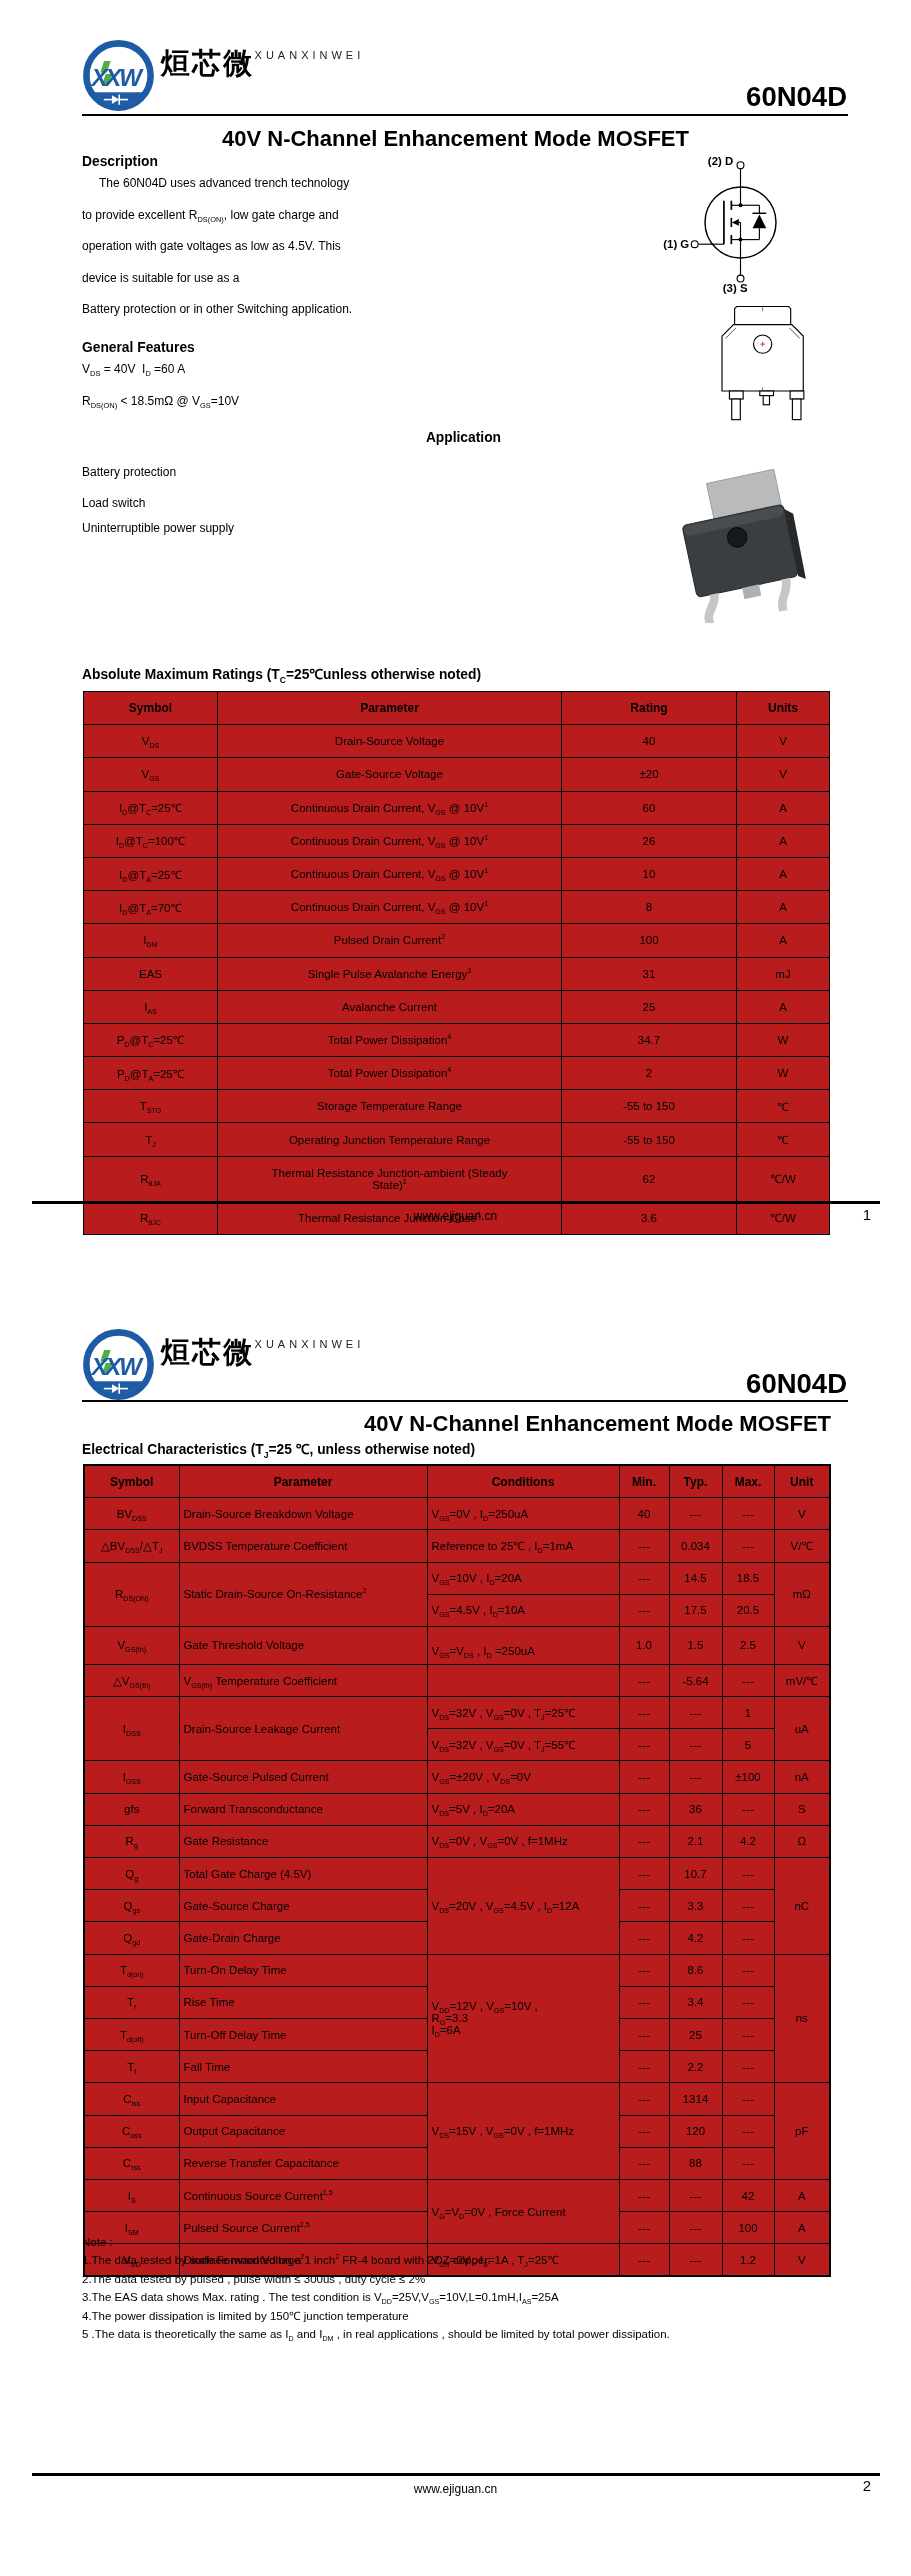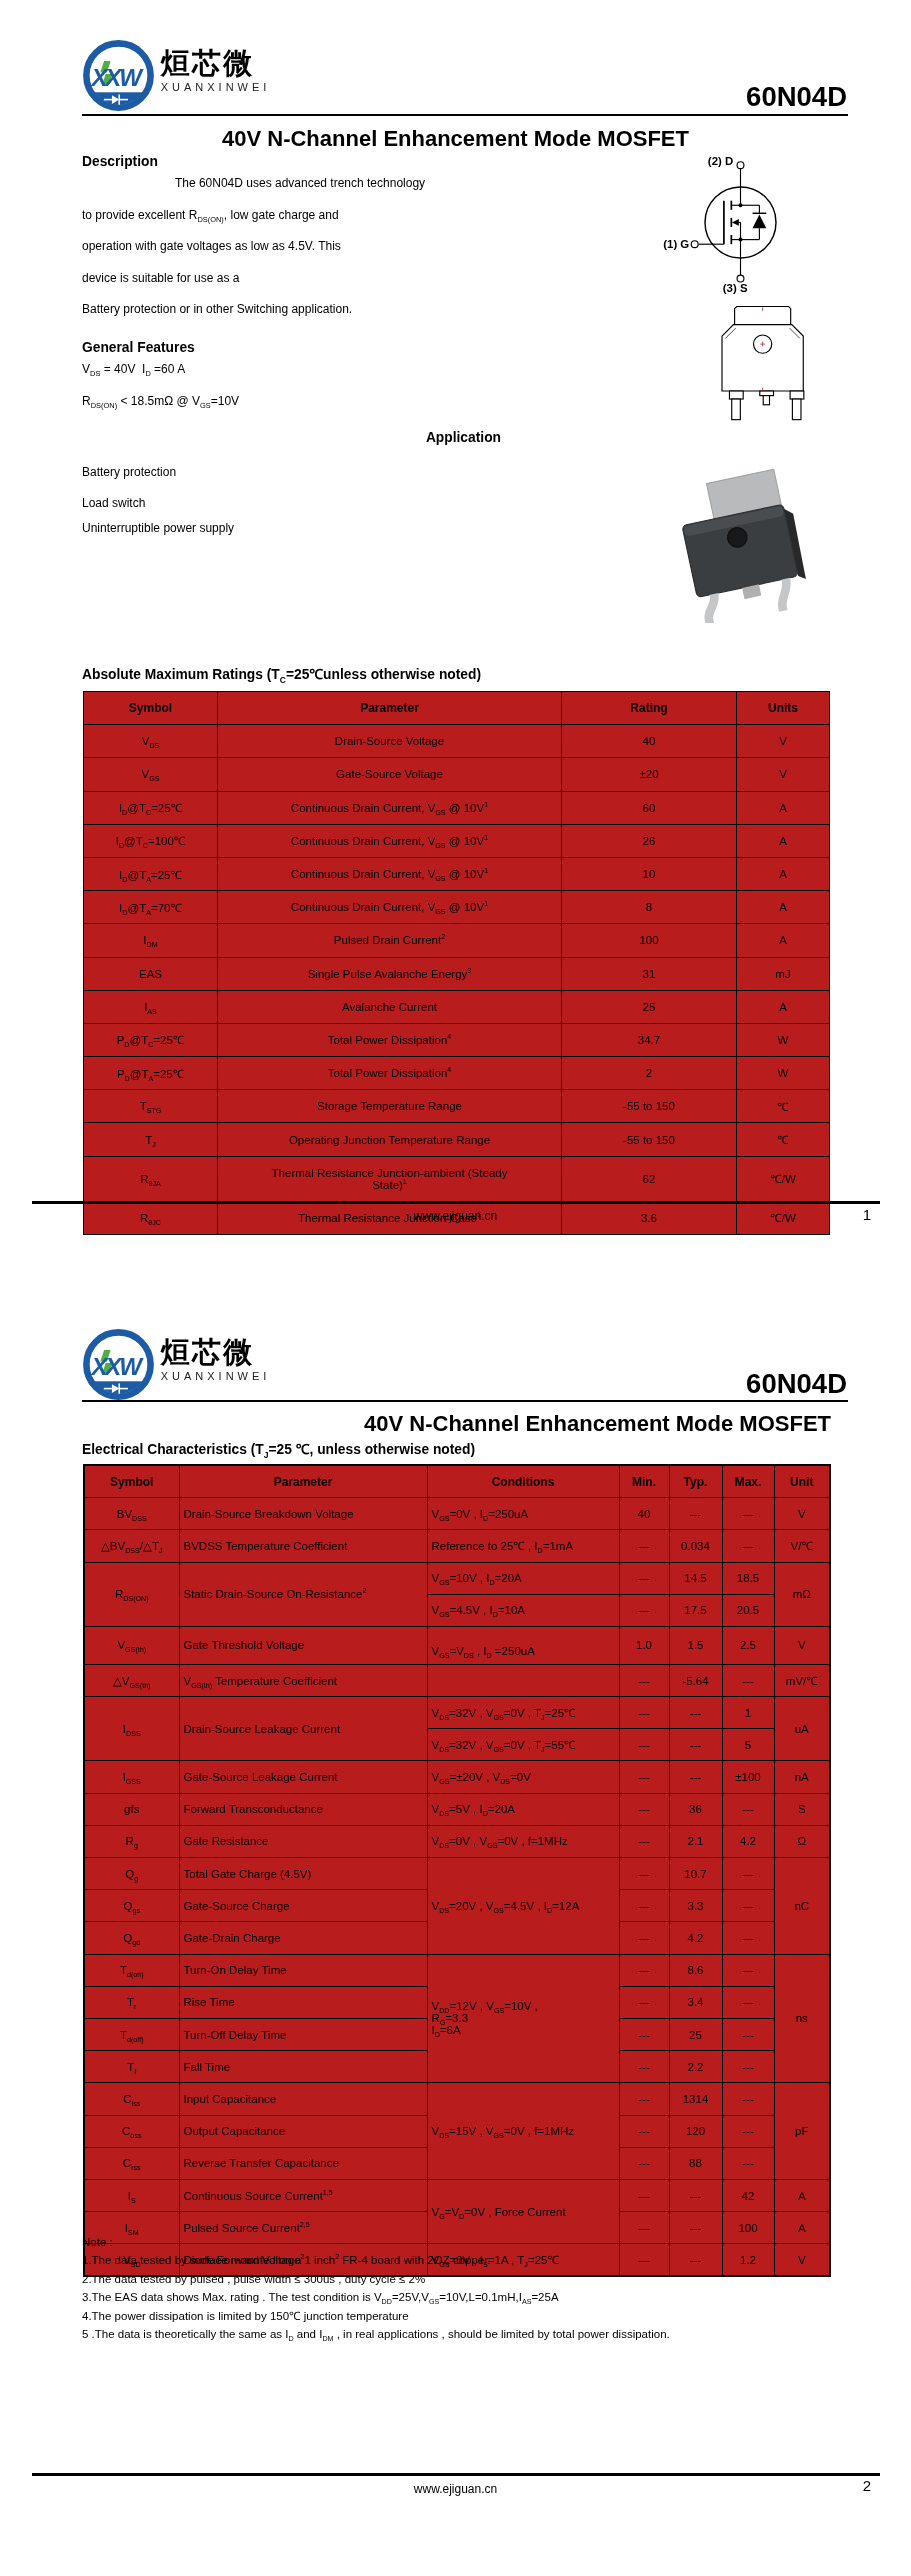--- a/index.html
+++ b/index.html
@@ -2,29 +2,29 @@
 <html style="font-size:9.2px"><head>
 <meta charset="utf-8">
 <style>
   html,body{margin:0;padding:0;background:#fff;}
   body{width:911px;height:2576px;position:relative;font-family:"Liberation Sans",sans-serif;color:#000;}
   .abs{position:absolute;}
   sub{font-size:0.62em;line-height:0;}
   sup{font-size:0.62em;line-height:0;}
   
   .logo{display:flex;align-items:flex-start;gap:5.7px;}
-  .logo-text{display:flex;flex-direction:column;margin-top:8px;}
+  .logo-text{display:flex;flex-direction:row;margin-top:8px;}
   .logo-cn{font-size:29px;font-weight:bold;letter-spacing:2.3px;line-height:32px;}
   .logo-en{font-size:11px;letter-spacing:4px;color:#222;margin-top:2.3px;}
   .partnum{font-size:27.5px;font-weight:800;letter-spacing:0px;}
   .hrule{background:#000;height:2.3px;}
   .subtitle{font-size:22px;font-weight:bold;}
   .sec-heading{font-size:13.8px;font-weight:bold;margin:0 0 8px 0;}
   .body-line{font-size:12px;line-height:12.6px;margin-bottom:19px;}
-  .indent{text-indent:17px;text-align:center;}
+  .indent{text-indent:17px;}
   
   table{border-collapse:collapse;table-layout:fixed;background:#b91c1c;}
   .t1{left:83px;top:691px;width:746px;border:1.7px solid #000;position:absolute;}
   .t1 th,.t1 td{border:1.1px solid #000;border-top-width:1.7px;border-bottom-width:1.7px;text-align:center;vertical-align:middle;font-size:11.5px;padding:1.1px 3.4px;height:30px;overflow:hidden;}
   .t1 th{font-weight:bold;font-size:12px;}
   .t1 tr.tall td{height:42px;}
   .t2{left:83px;top:1464px;width:746px;border:2.3px solid #000;position:absolute;}
   .t2 th,.t2 td{border:1.1px solid #000;border-top-width:1.7px;border-bottom-width:1.7px;text-align:center;vertical-align:middle;font-size:11.5px;padding:1.1px 2.9px;height:29px;overflow:hidden;}
   .t2 th{font-weight:bold;font-size:12px;}
   .t2 td.L{text-align:left;padding-left:4px;}
@@ -383,21 +383,21 @@
           <td rowspan="2">uA</td>
         </tr>
         <tr>
           <td class="L">V<sub>DS</sub>=32V , V<sub>GS</sub>=0V , T<sub>J</sub>=55℃</td>
           <td>---</td>
           <td>---</td>
           <td>5</td>
         </tr>
         <tr>
           <td>I<sub>GSS</sub></td>
-          <td class="L">Gate-Source Leakage Current</td>
+          <td class="L">Gate-Source Pulsed Current</td>
           <td class="L">V<sub>GS</sub>=±20V , V<sub>DS</sub>=0V</td>
           <td>---</td>
           <td>---</td>
           <td>±100</td>
           <td>nA</td>
         </tr>
         <tr>
           <td>gfs</td>
           <td class="L">Forward Transconductance</td>
           <td class="L">V<sub>DS</sub>=5V , I<sub>D</sub>=20A</td>

